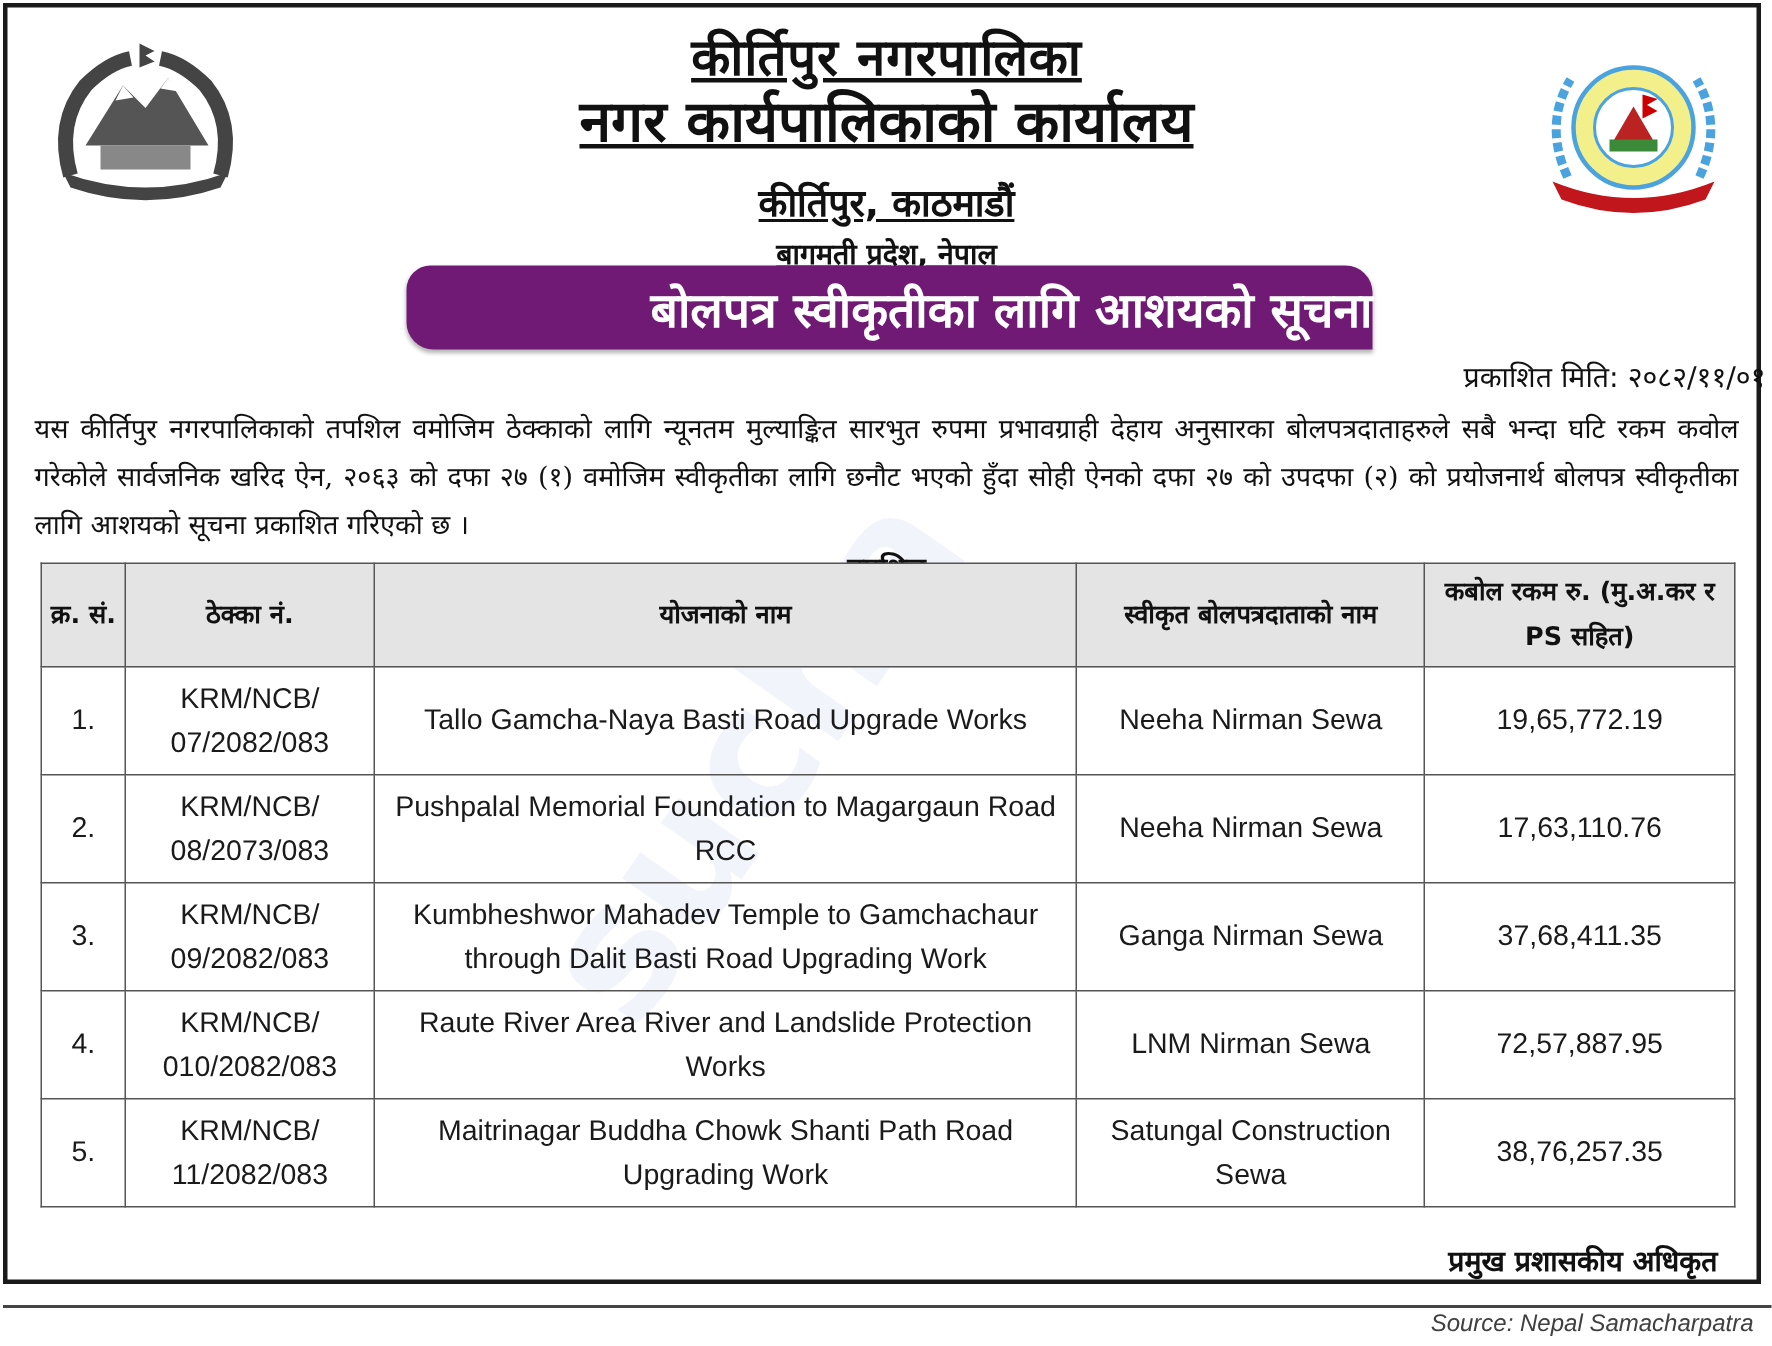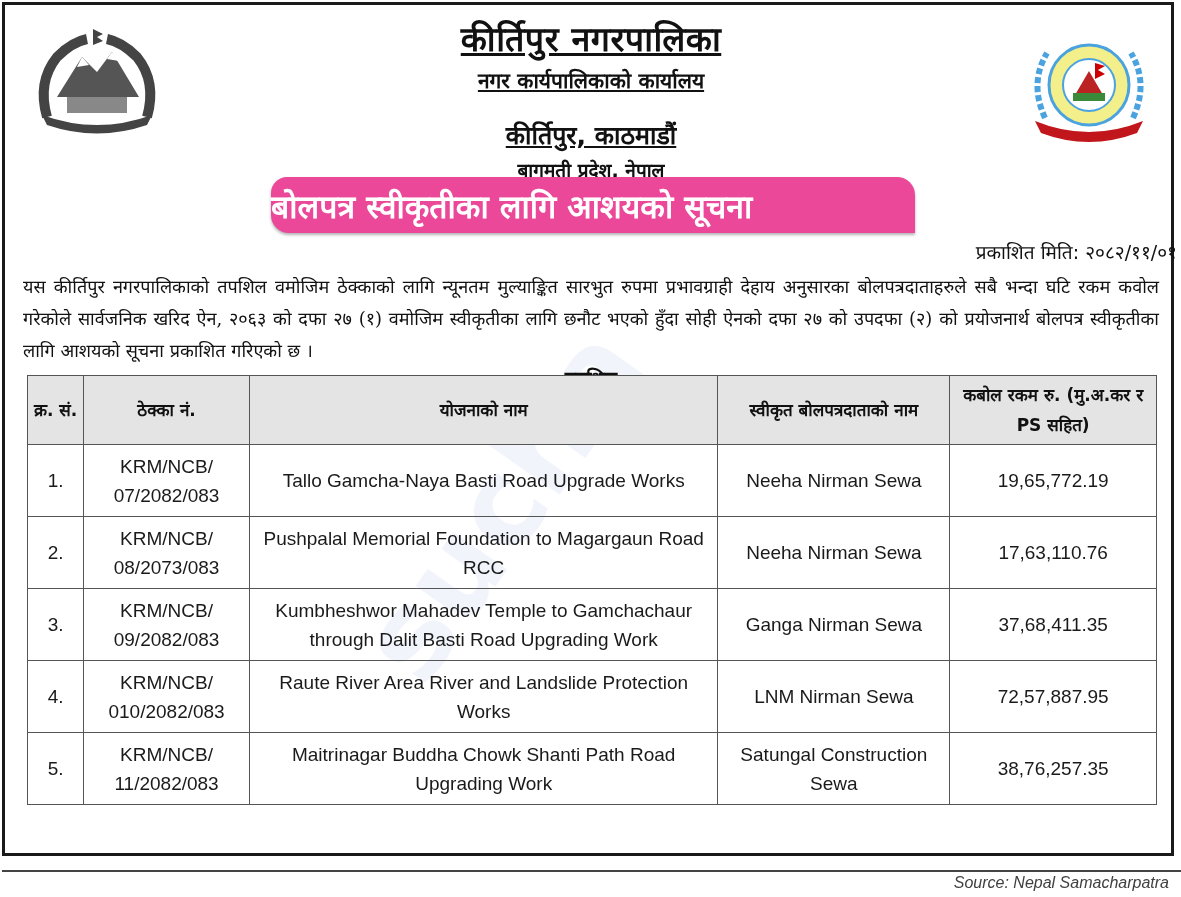--- a/index.html
+++ b/index.html
@@ -3,24 +3,24 @@
 <meta charset="utf-8">
 <style>
   html, body { margin: 0; padding: 0; background: #ffffff; }
   body { width: 1181px; height: 897px; position: relative; overflow: hidden; font-family: "DejaVu Sans", sans-serif; color: #111; }
   .frame { position: absolute; left: 2px; top: 2px; width: 1172px; height: 854px; border: 3px solid #1a1a1a; box-sizing: border-box; background: #fff; }
   .watermark { position: absolute; left: 300px; top: 430px; font-size: 120px; font-weight: bold; color: rgba(80,120,200,0.08); transform: rotate(-55deg); pointer-events: none; font-family: "DejaVu Sans", sans-serif; }
   .logo-left { position: absolute; left: 22px; top: 22px; width: 140px; height: 110px; }
   .logo-right { position: absolute; left: 1020px; top: 28px; width: 128px; height: 112px; }
   .header { position: absolute; left: 0; top: 10px; width: 1172px; text-align: center; text-decoration: underline; }
   .h1 { font-size: 34px; font-weight: bold; line-height: 40px; margin-top: 4px; letter-spacing: 0.5px; }
-  .h2 { font-size: 21px; font-weight: bold; line-height: 40px; margin-top: 2px; }
+  .h2 { font-size: 38px; font-weight: bold; line-height: 40px; margin-top: 2px; }
   .h3 { font-size: 25px; font-weight: bold; line-height: 26px; margin-top: 22px; }
   .h4 { font-size: 19px; font-weight: bold; line-height: 26px; margin-top: 8px; }
-  .banner { position: absolute; left: 266px; top: 172px; width: 644px; height: 56px; background: #ec4899; color: #fff; border-radius: 16px 18px 0 18px; display: flex; align-items: center; justify-content: flex-start; font-size: 32px; font-weight: bold; box-shadow: 0 2px 3px rgba(0,0,0,0.3); }
+  .banner { position: absolute; left: 266px; top: 172px; width: 644px; height: 56px; background: #701a75; color: #fff; border-radius: 16px 18px 0 18px; display: flex; align-items: center; justify-content: flex-end; font-size: 32px; font-weight: bold; box-shadow: 0 2px 3px rgba(0,0,0,0.3); }
   .pubdate { position: absolute; left: 0; top: 234px; width: 1172px; text-align: right; font-size: 19px; line-height: 26px; }
   .body-text { position: absolute; left: 18px; top: 266px; width: 1136px; font-size: 18px; line-height: 32px; text-align: justify; font-family: "DejaVu Serif", serif; }
   .tapsil { position: absolute; left: 0; top: 360px; width: 1172px; text-align: center; font-size: 19px; font-weight: bold; }
   table.tenders { position: absolute; left: 22px; top: 370px; width: 1130px; border-collapse: collapse; font-family: "Liberation Sans", sans-serif; }
   table.tenders th, table.tenders td { border: 1.5px solid #555; text-align: center; vertical-align: middle; }
   table.tenders th { background: #e4e4e4; font-size: 17px; font-weight: bold; line-height: 30px; height: 66px; font-family: "DejaVu Sans", sans-serif; }
   table.tenders td { font-size: 19px; line-height: 29px; height: 69px; color: #1a1a1a; }
   .col-sn { width: 54px; } .col-no { width: 164px; } .col-name { width: 474px; } .col-bidder { width: 232px; } .col-amt { width: 206px; }
   .signature { position: absolute; right: 26px; top: 822px; font-size: 19px; font-weight: bold; }
   .sep { position: absolute; left: 2px; top: 870px; width: 1179px; height: 2px; background: #444; }
@@ -117,16 +117,17 @@
       <tr>
         <td>5.</td>
         <td>KRM/NCB/ 11/2082/083</td>
         <td>Maitrinagar Buddha Chowk Shanti Path Road Upgrading Work</td>
         <td>Satungal Construction Sewa</td>
         <td>38,76,257.35</td>
       </tr>
     </tbody>
   </table>
 
+  <div class="signature">प्रमुख प्रशासकीय अधिकृत</div>
 </div>
 
 <div class="sep"></div>
 <div class="source">Source: Nepal Samacharpatra</div>
 
 </body></html>

